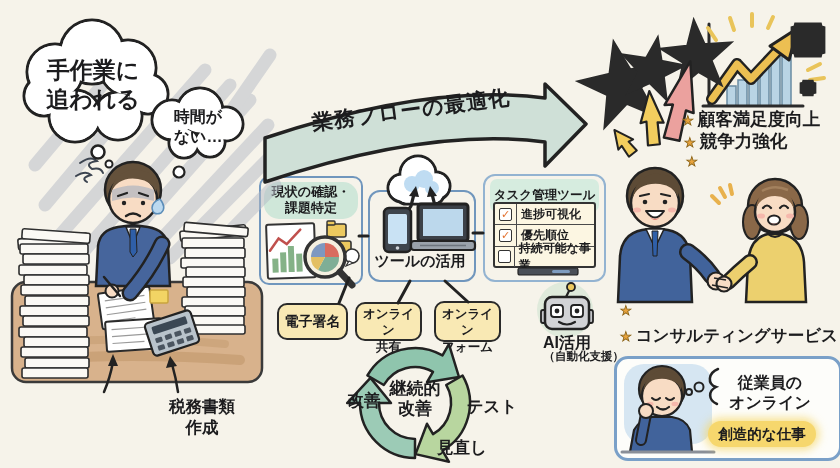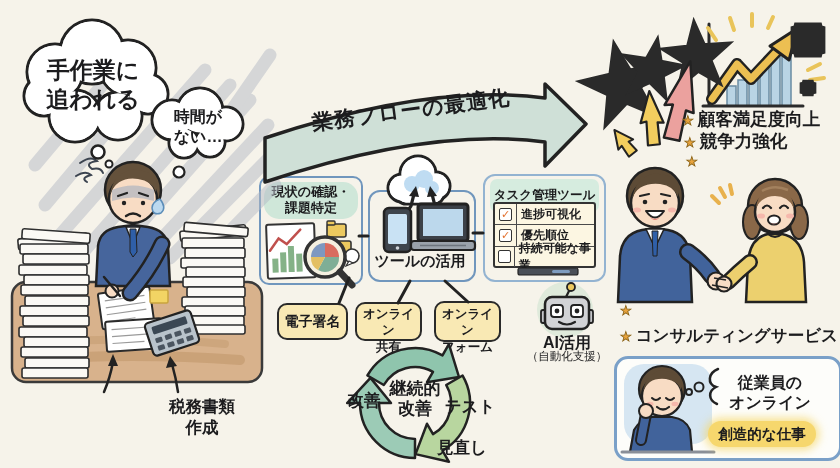--- a/index.html
+++ b/index.html
@@ -52,26 +52,26 @@
 
   
   .chip{background:#f9e9b4;border:2.5px solid #2a2a2a;border-radius:10px;box-sizing:border-box;
     text-align:center;font-weight:800;}
   #chip1{left:277px;top:303px;width:71px;height:37px;font-size:14px;line-height:32px;}
   #chip2{left:355px;top:302px;width:67px;height:39px;font-size:12.5px;line-height:1.3;padding-top:2px;}
   #chip3{left:434px;top:301px;width:67px;height:41px;font-size:12.5px;line-height:1.3;padding-top:3px;}
 
   
   #ai-title{left:527px;top:333px;width:80px;font-size:16px;}
-  #ai-sub{left:510px;top:349px;width:114px;font-size:11.5px;font-weight:400;}
+  #ai-sub{left:510px;top:349px;width:114px;font-size:11.5px;font-weight:700;text-align:right;}
 
   
   #cycle-center{left:384px;top:379px;width:62px;font-size:17px;font-weight:900;line-height:1.2;}
   #cycle-left{left:341px;top:390px;width:46px;font-size:16.5px;}
-  #cycle-right{left:444px;top:396px;width:52px;font-size:16.5px;text-align:center;}
+  #cycle-right{left:466px;top:396px;width:52px;font-size:16.5px;text-align:center;}
   #cycle-bottom{left:392px;top:437px;width:60px;font-size:16.5px;margin-left:40px;}
 
   
   .bullet-row{display:flex;align-items:center;gap:4px;}
   .bullet-star{color:#e8a33d;font-size:13px;-webkit-text-stroke:0.8px #8a6215;}
   .bullet-label{font-size:17.5px;font-weight:800;font-family:Liberation Mono, monospace;}
   #benefit-0{left:682px;top:110px;}
   #benefit-1{left:684px;top:132px;}
   #benefit-2{left:686px;top:154px;}
   #service-0{left:620px;top:303px;}

